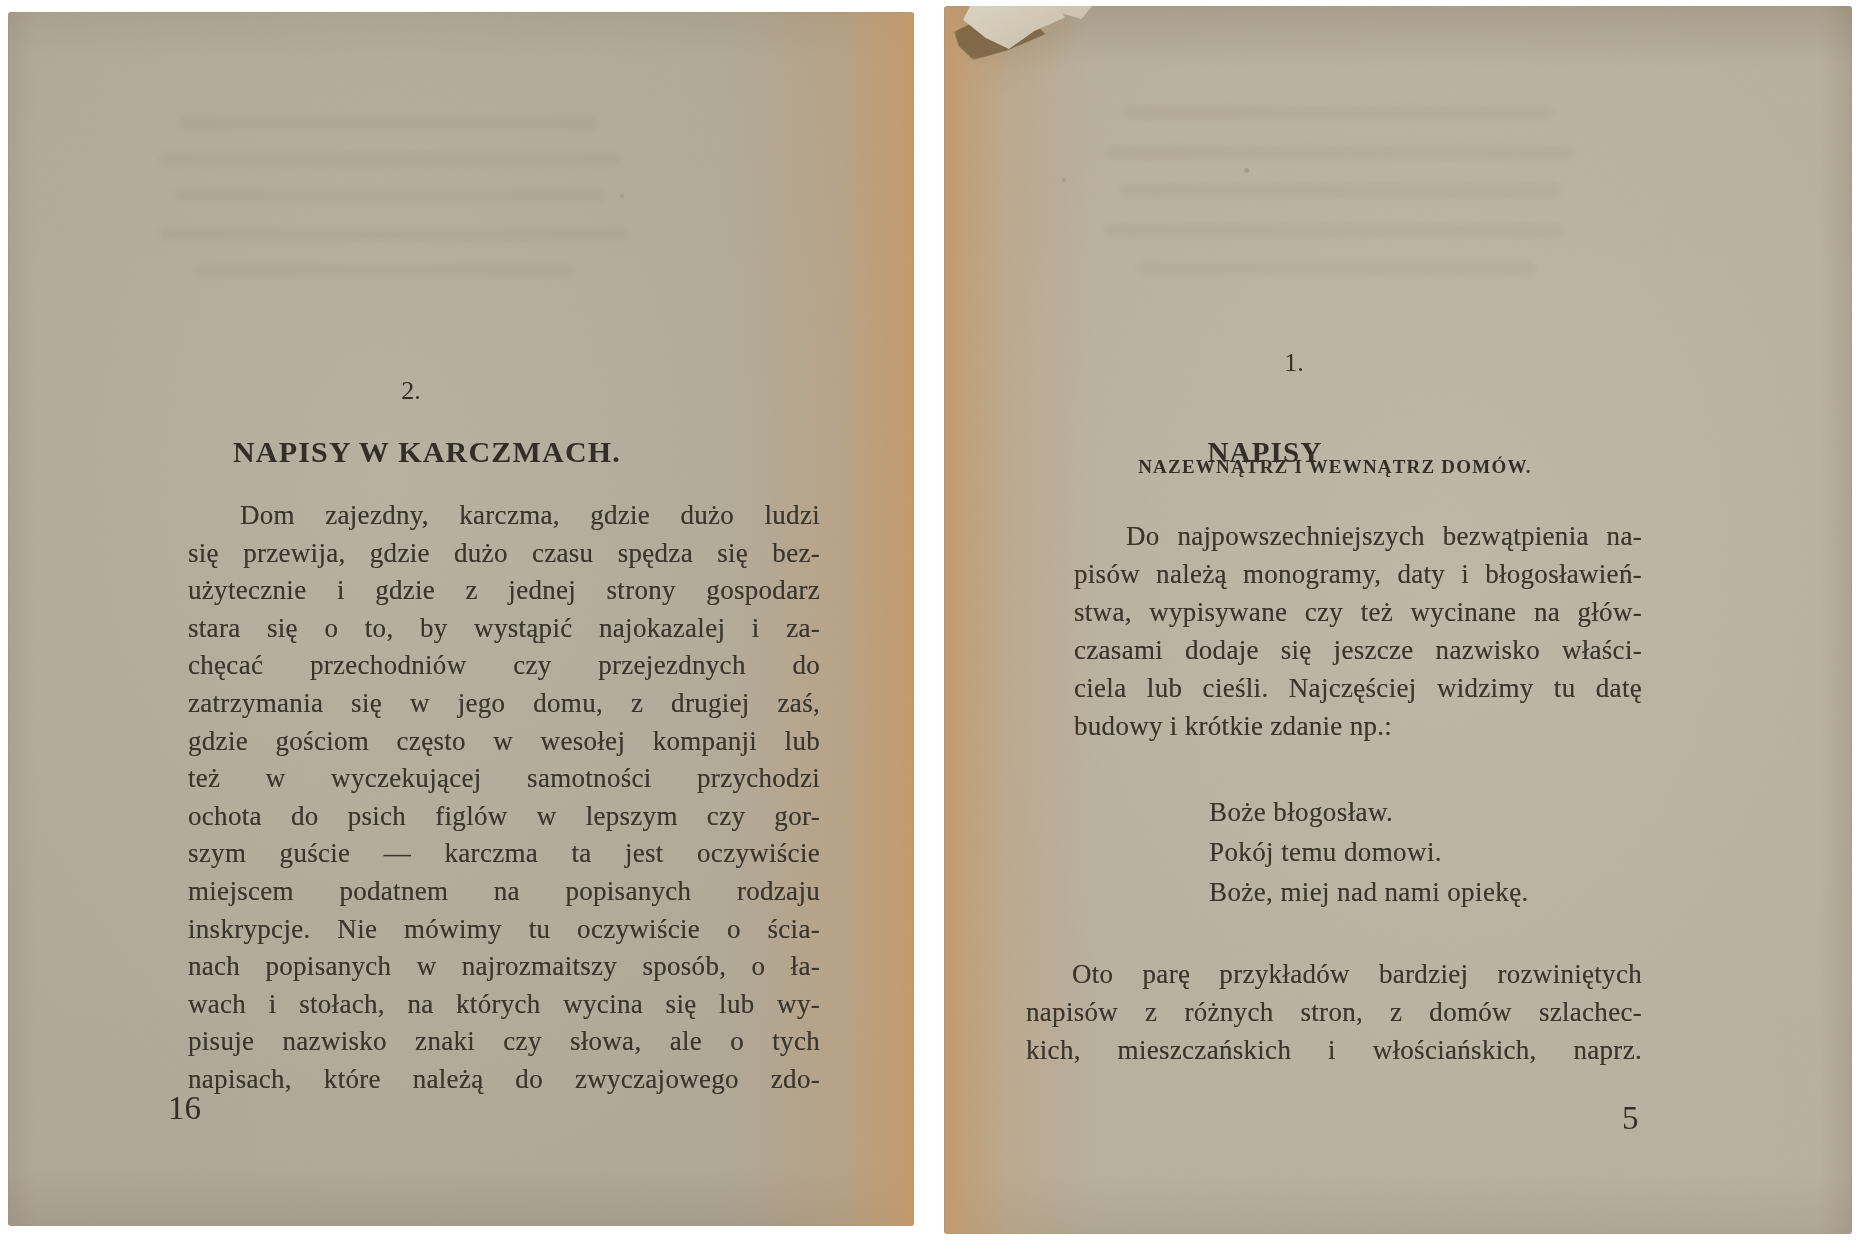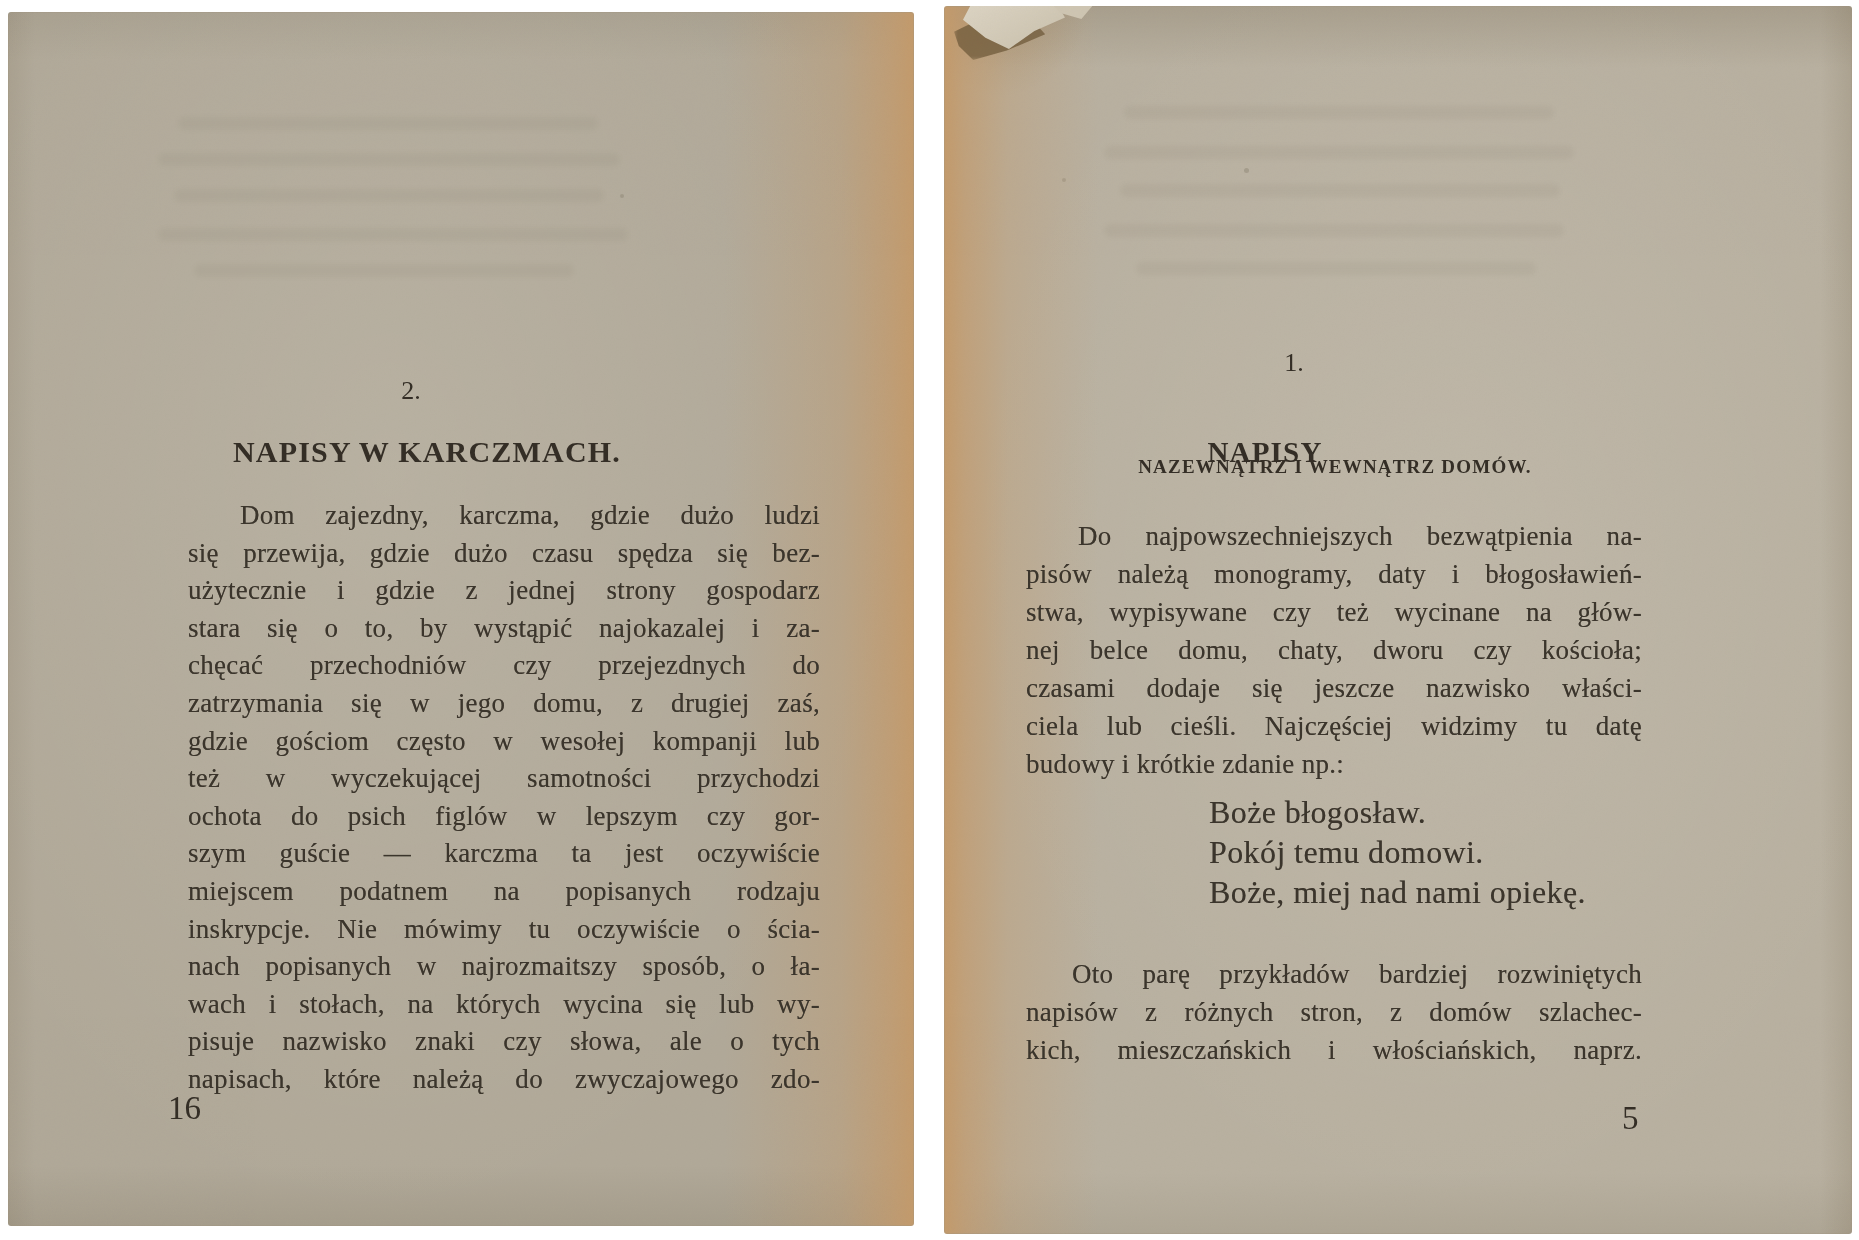--- a/index.html
+++ b/index.html
@@ -38,21 +38,21 @@
   }
   .grain{position:absolute;inset:0;width:100%;height:100%;opacity:.5;pointer-events:none;}
   .secnum{position:absolute;text-align:center;font-size:26px;color:var(--ink-dark);}
   .chapter-title{position:absolute;text-align:center;font-weight:bold;color:var(--ink-dark);
     font-size:30px;letter-spacing:1.2px;white-space:nowrap;}
   .para{position:absolute;font-size:27px;line-height:37.6px;color:var(--ink);
     letter-spacing:.3px;text-shadow:0 0 .5px rgba(58,52,43,.55);}
   .para .line{text-align:justify;text-align-last:justify;height:37.6px;white-space:nowrap;}
   .para-indent .line:first-child{padding-left:52px;}
   .para-endshort .line:last-child{text-align-last:left;}
-  .quotes{position:absolute;font-size:32px;line-height:40px;color:var(--ink);
+  .quotes{position:absolute;font-size:27px;line-height:40px;color:var(--ink);
     letter-spacing:.4px;text-shadow:0 0 .4px rgba(58,52,43,.5);}
   .pagenum{position:absolute;font-size:33px;color:var(--ink-dark);}
   .smudge{position:absolute;height:13px;border-radius:7px;background:#5a5140;opacity:.06;filter:blur(2.5px);}
   .speck{position:absolute;border-radius:50%;background:#4e4430;}
   .torn{position:absolute;left:10px;top:-2px;width:140px;height:62px;}
   .torn-shadow{position:absolute;left:0;top:9px;width:96px;height:47px;background:#6f5a3a;opacity:.75;
     filter:blur(2px);clip-path:polygon(0 40%,30% 10%,75% 0,95% 45%,55% 80%,20% 100%,5% 70%);}
   .torn-chip{position:absolute;left:9px;top:0;width:102px;height:45px;
     background:linear-gradient(150deg,#ddd5c4,#c9c0ac);
     clip-path:polygon(8% 0,92% 0,100% 30%,70% 60%,45% 100%,22% 75%,0 35%);}
@@ -61,21 +61,21 @@
   
   .lp-secnum{left:143px;top:364px;width:520px;}
   .lp-title{left:143px;top:423px;width:552px;}
   .lp-para{left:143px;top:485px;width:632px;margin-left:37px;}
   .lp-num{left:160px;top:1078px;}
   
   .rp-secnum{left:90px;top:342px;width:520px;}
   .rp-title1{left:90px;top:410px;width:462px;font-size:29px;margin-top:20px;}
   .rp-title2{left:70px;top:450px;width:642px;font-size:19px;}
   .rp-para1{left:82px;top:512px;width:616px;}
-  .rp-para1 .line{height:38px;}
+  .rp-para1 .line{height:38px;margin-left:48px;}
   .rp-quotes{left:265px;top:786px;}
   .rp-para2{left:82px;top:950px;width:616px;}
   .rp-para2 .line{height:38px;}
   .rp-para2 .line:first-child{padding-left:46px;}
   .rp-num{left:678px;top:1094px;}
 </style>
 </head>
 <body>
 
 <div id="canvas">
@@ -139,21 +139,20 @@
 
     <div class="secnum rp-secnum">1.</div>
     <div class="chapter-title rp-title1">NAPISY</div>
     <div class="chapter-title rp-title2">NAZEWNĄTRZ I WEWNĄTRZ DOMÓW.</div>
 
     <div class="para para-indent para-endshort rp-para1">
 
     <div class="line">Do najpowszechniejszych bezwątpienia na-</div>
         <div class="line">pisów należą monogramy, daty i błogosławień-</div>
         <div class="line">stwa, wypisywane czy też wycinane na głów-</div>
-        <div class="line">nej belce domu, chaty, dworu czy kościoła;</div>
         <div class="line">czasami dodaje się jeszcze nazwisko właści-</div>
         <div class="line">ciela lub cieśli.  Najczęściej widzimy tu datę</div>
         <div class="line">budowy i krótkie zdanie np.:</div>
       </div>
 
     <div class="quotes rp-quotes">
 
     <div class="quote-line">Boże błogosław.</div>
         <div class="quote-line">Pokój temu domowi.</div>
         <div class="quote-line">Boże, miej nad nami opiekę.</div>

